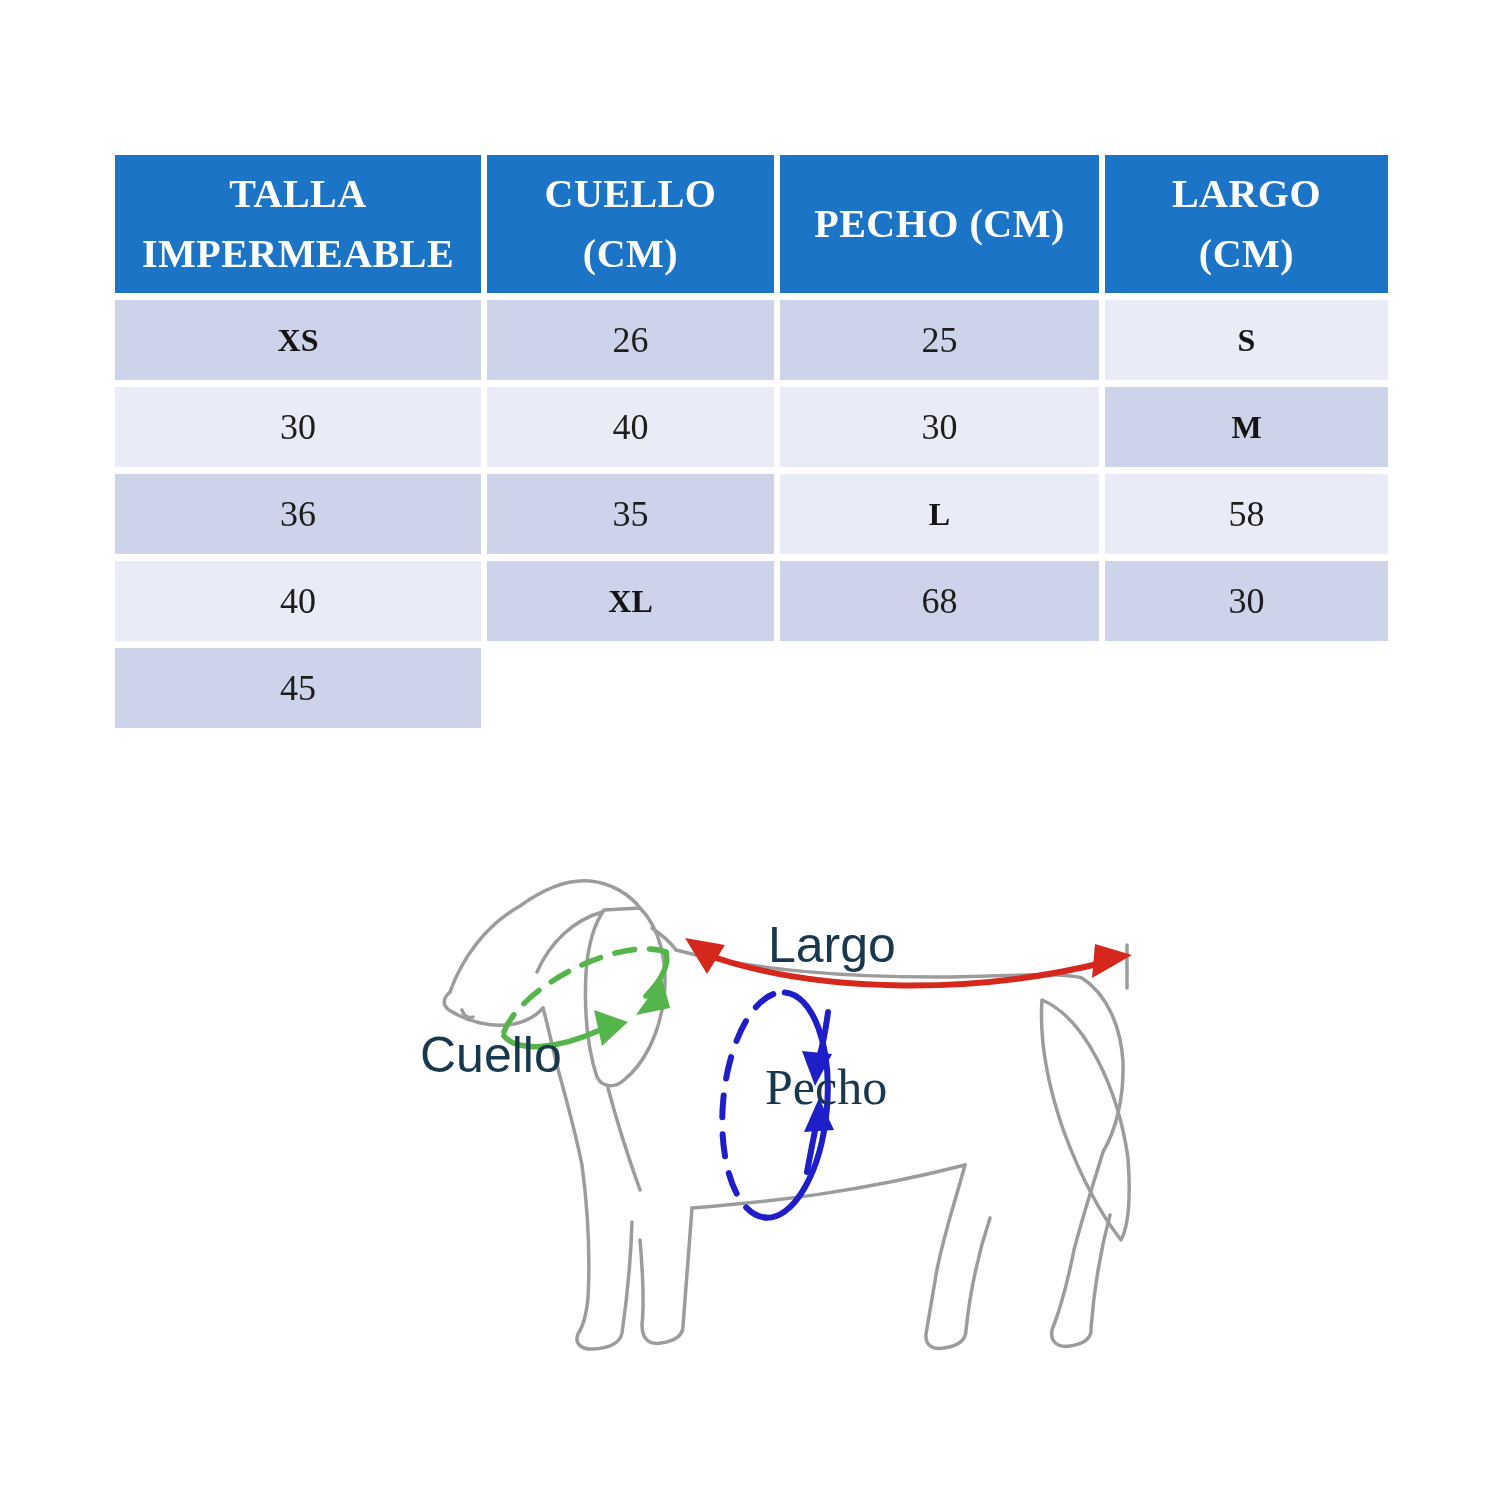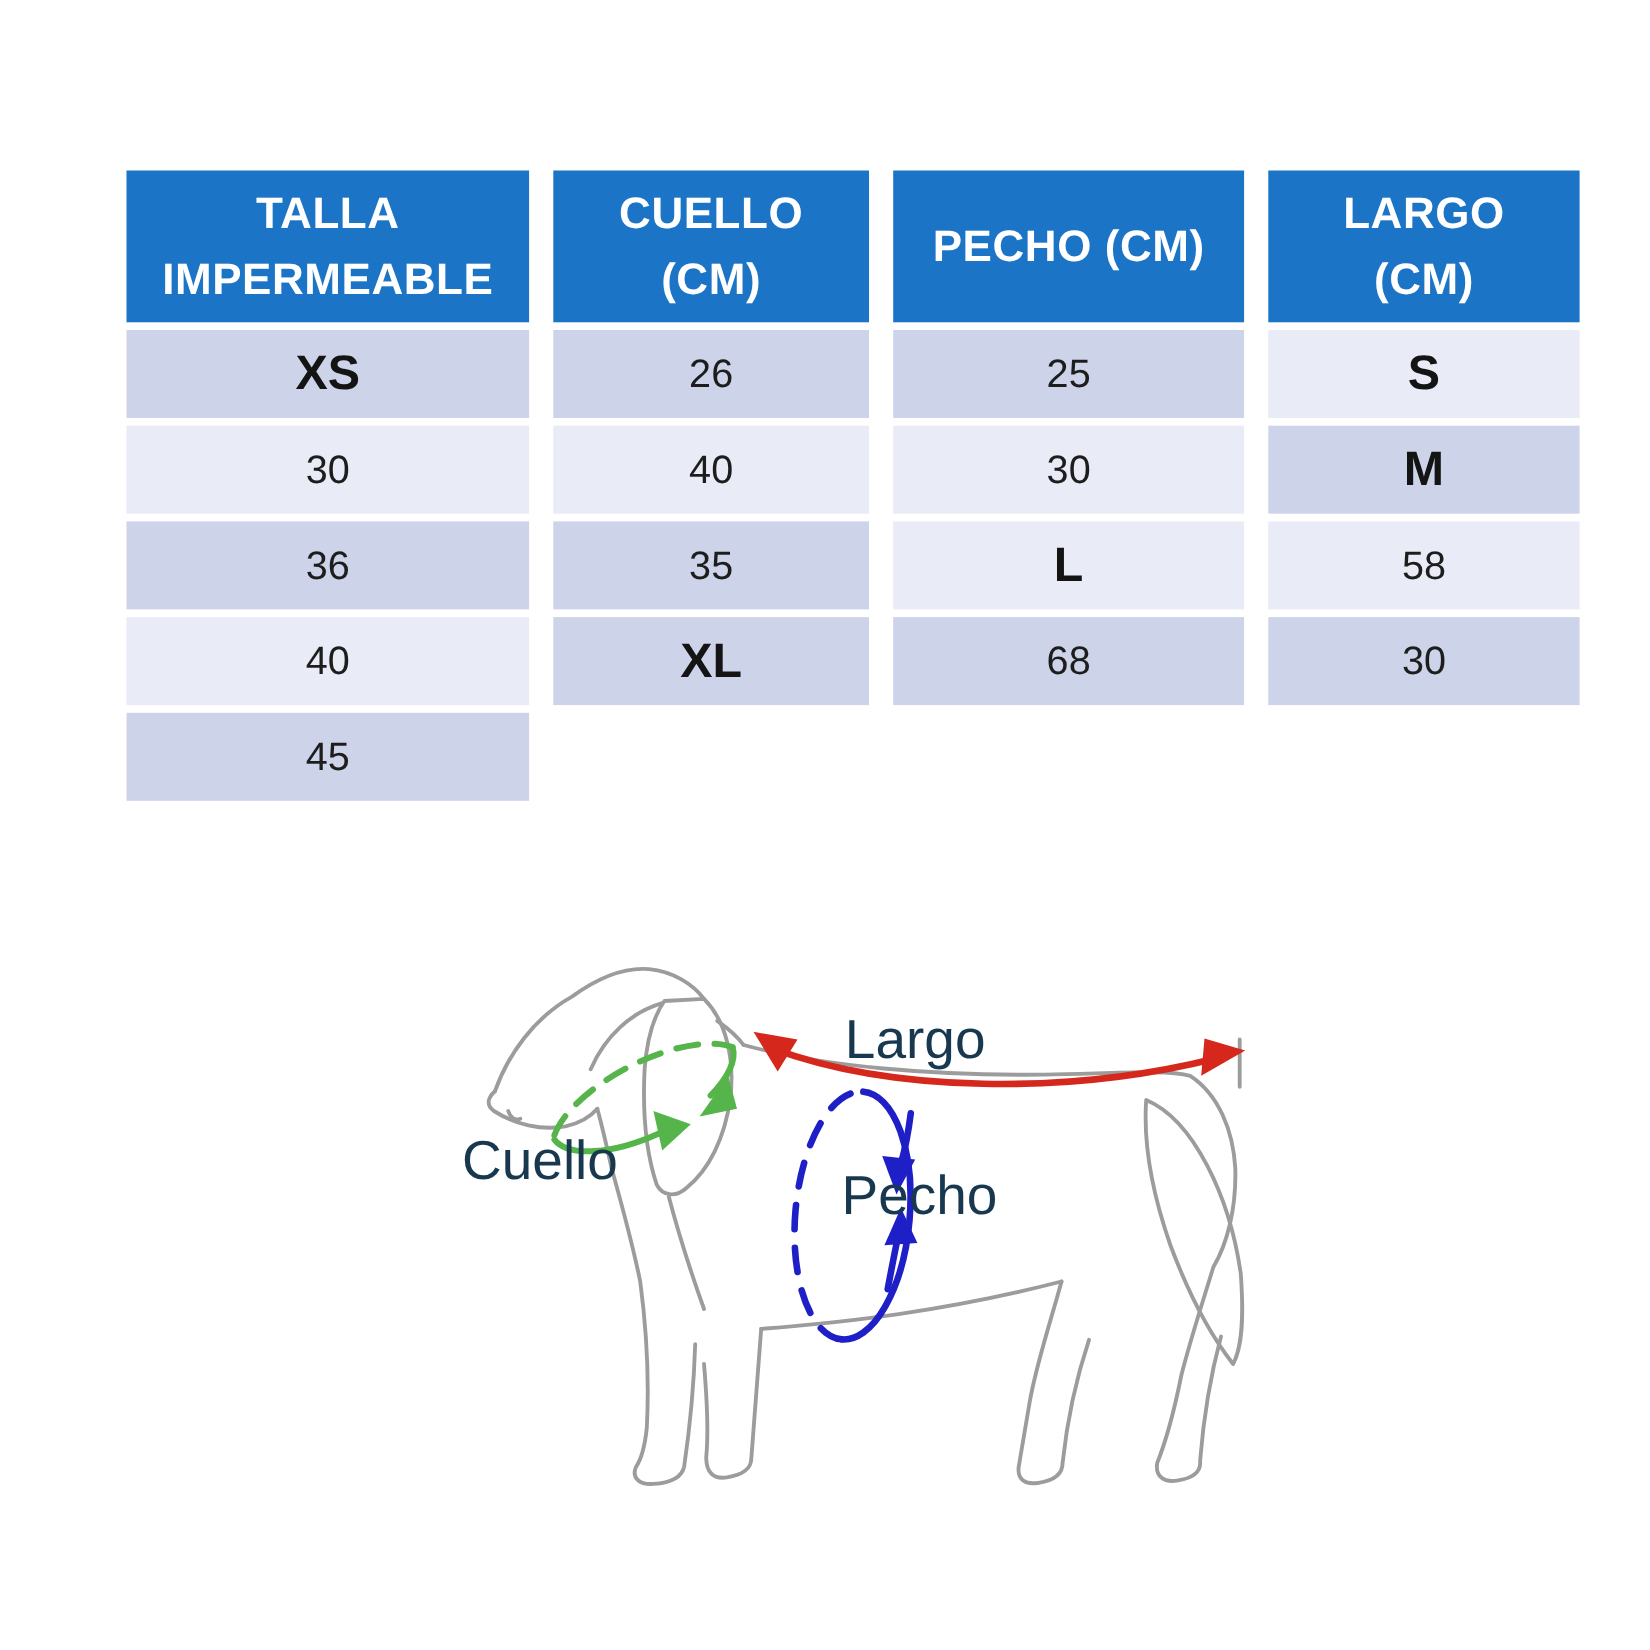--- a/index.html
+++ b/index.html
@@ -5,43 +5,44 @@
   html,body{margin:0;padding:0;}
   body{
     width:1500px;height:1500px;position:relative;background:#ffffff;
     font-family:"Liberation Sans",sans-serif;overflow:hidden;
   }
   .size-table{
     position:absolute;left:115px;top:155px;width:1279px;
     display:grid;
     grid-template-columns:366px 287px 319px 283px;
     grid-template-rows:138px 80px 80px 80px 80px 80px;
-    gap:7px 22px;
+    gap:7px 6px;
+    font-family:Liberation Serif, serif;
   }
   .cell{
     display:flex;align-items:center;justify-content:center;
     text-align:center;
   }
   .head-cell{
     background:#1b74c5;color:#ffffff;
     font-weight:bold;font-size:40px;line-height:1.5;
     white-space:pre-line;letter-spacing:0.5px;
   }
   .row-dark{background:#cdd4e9;}
   .row-light{background:#e9ecf6;}
-  .size-cell{font-weight:bold;font-size:44px;color:#141414;}
+  .size-cell{font-weight:bold;font-size:32px;color:#141414;}
   .num-cell{font-size:36px;color:#1d1d1d;font-stretch:condensed;}
   .dog-diagram{position:absolute;left:390px;top:850px;width:860px;height:520px;}
   .diagram-label{
     position:absolute;color:#17384e;font-size:50px;line-height:1;
     letter-spacing:0px;
   }
   .label-largo{left:768px;top:920px;}
   .label-cuello{left:420px;top:1030px;}
-  .label-pecho{left:765px;top:1062px;}
+  .label-pecho{left:765px;top:1062px;font-family:Liberation Serif, serif;}
 </style>
 </head>
 <body>
 
 <div class="size-table">
 
   <div class="cell head-cell">TALLA
 IMPERMEABLE</div>
   <div class="cell head-cell">CUELLO
 (CM)</div>

